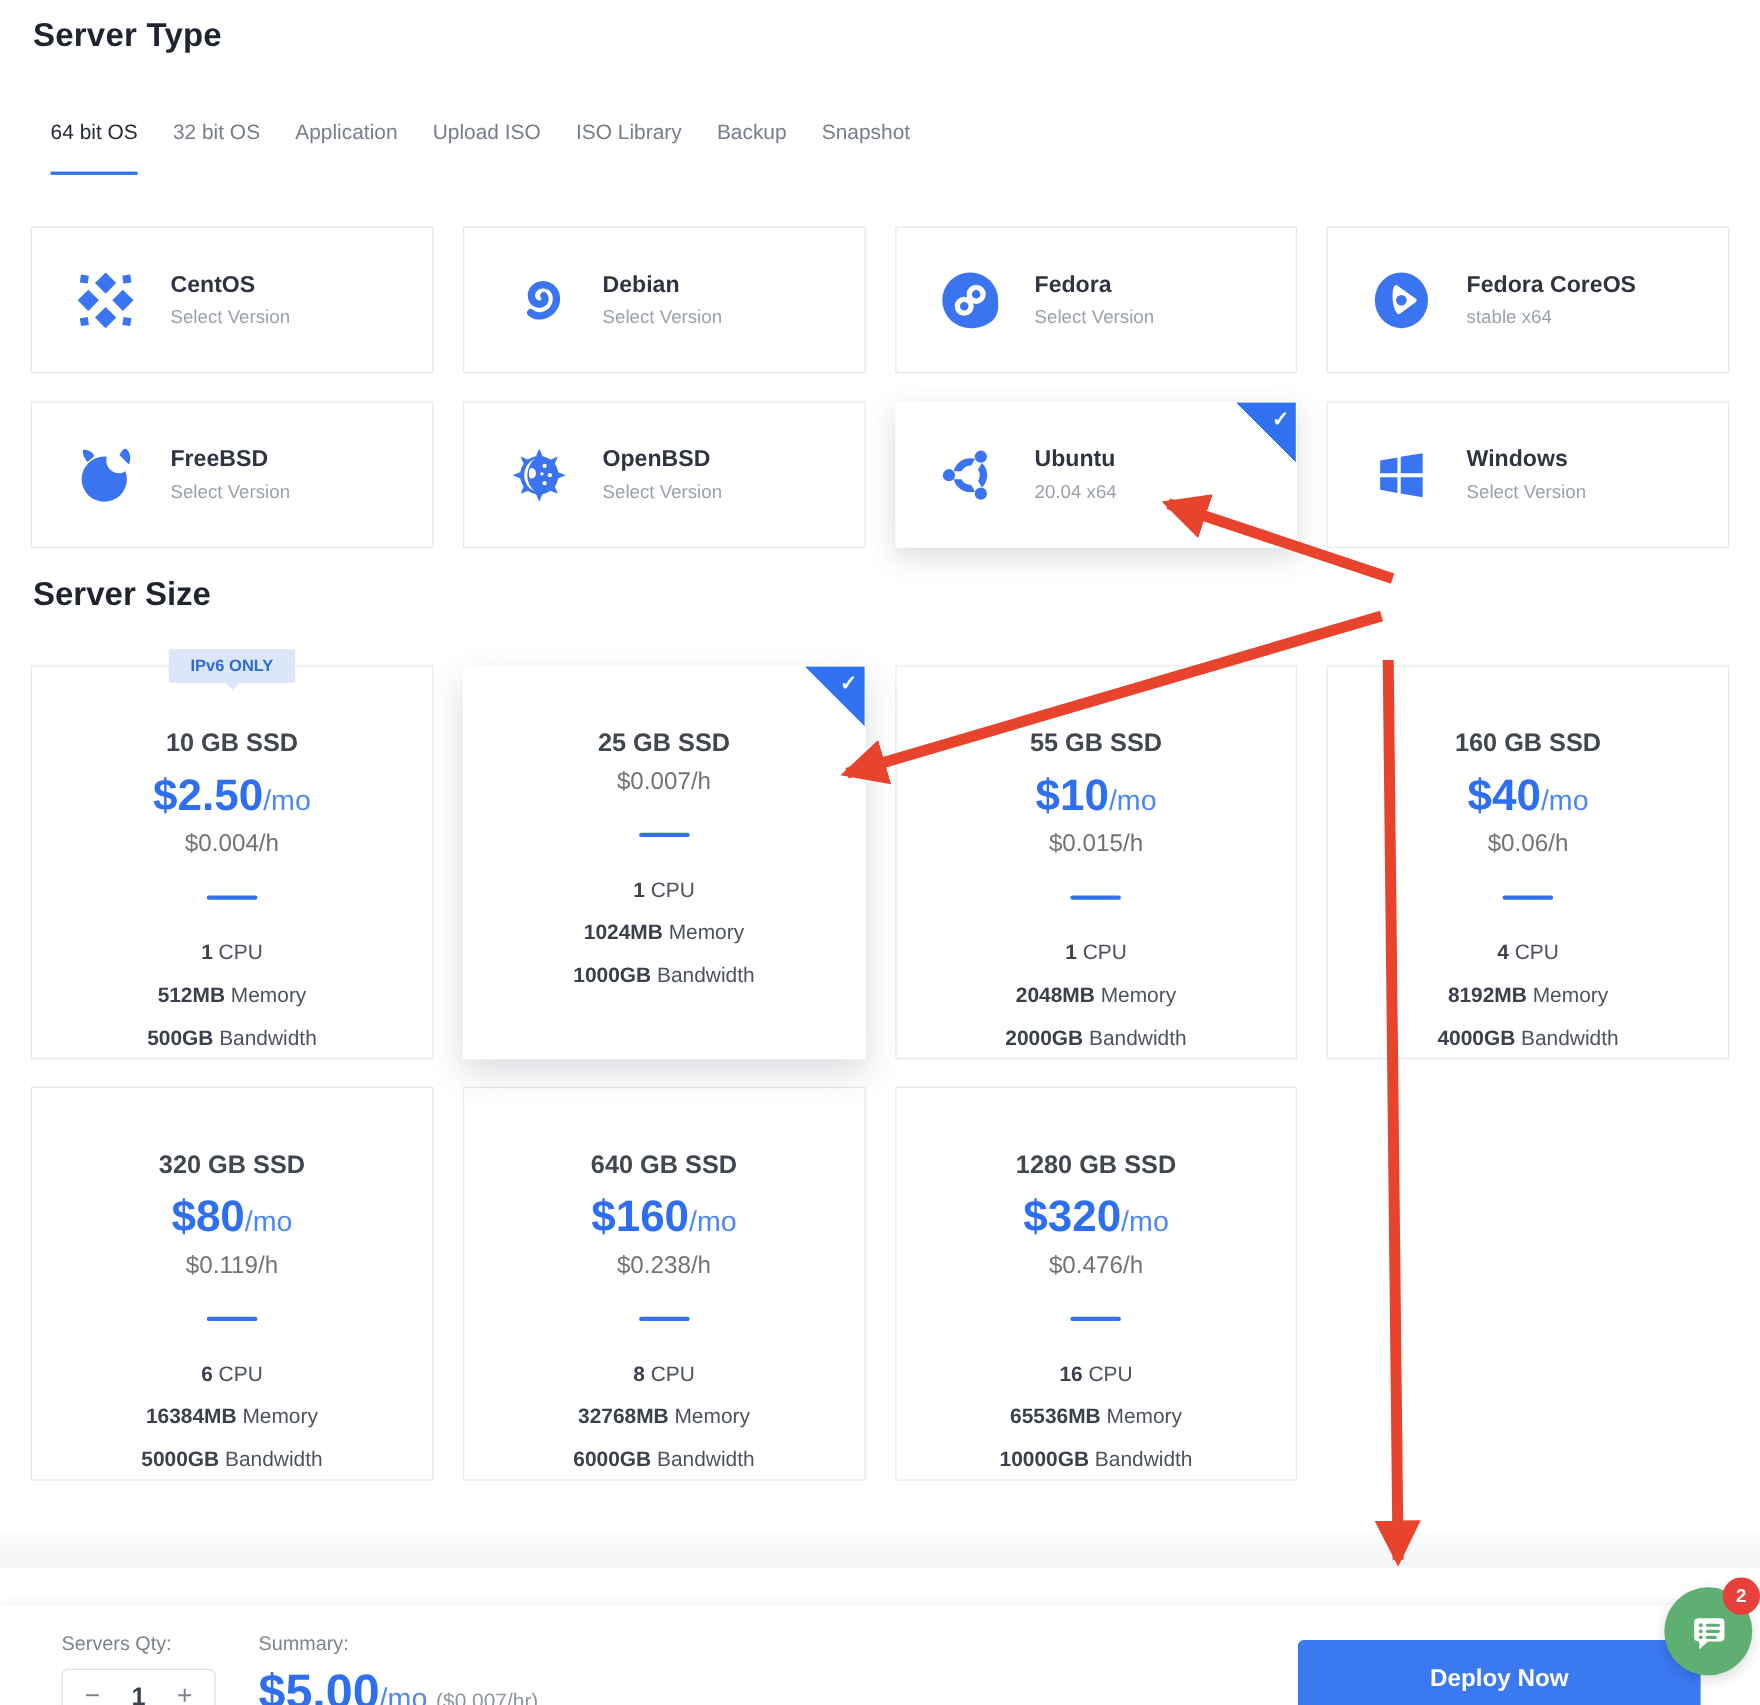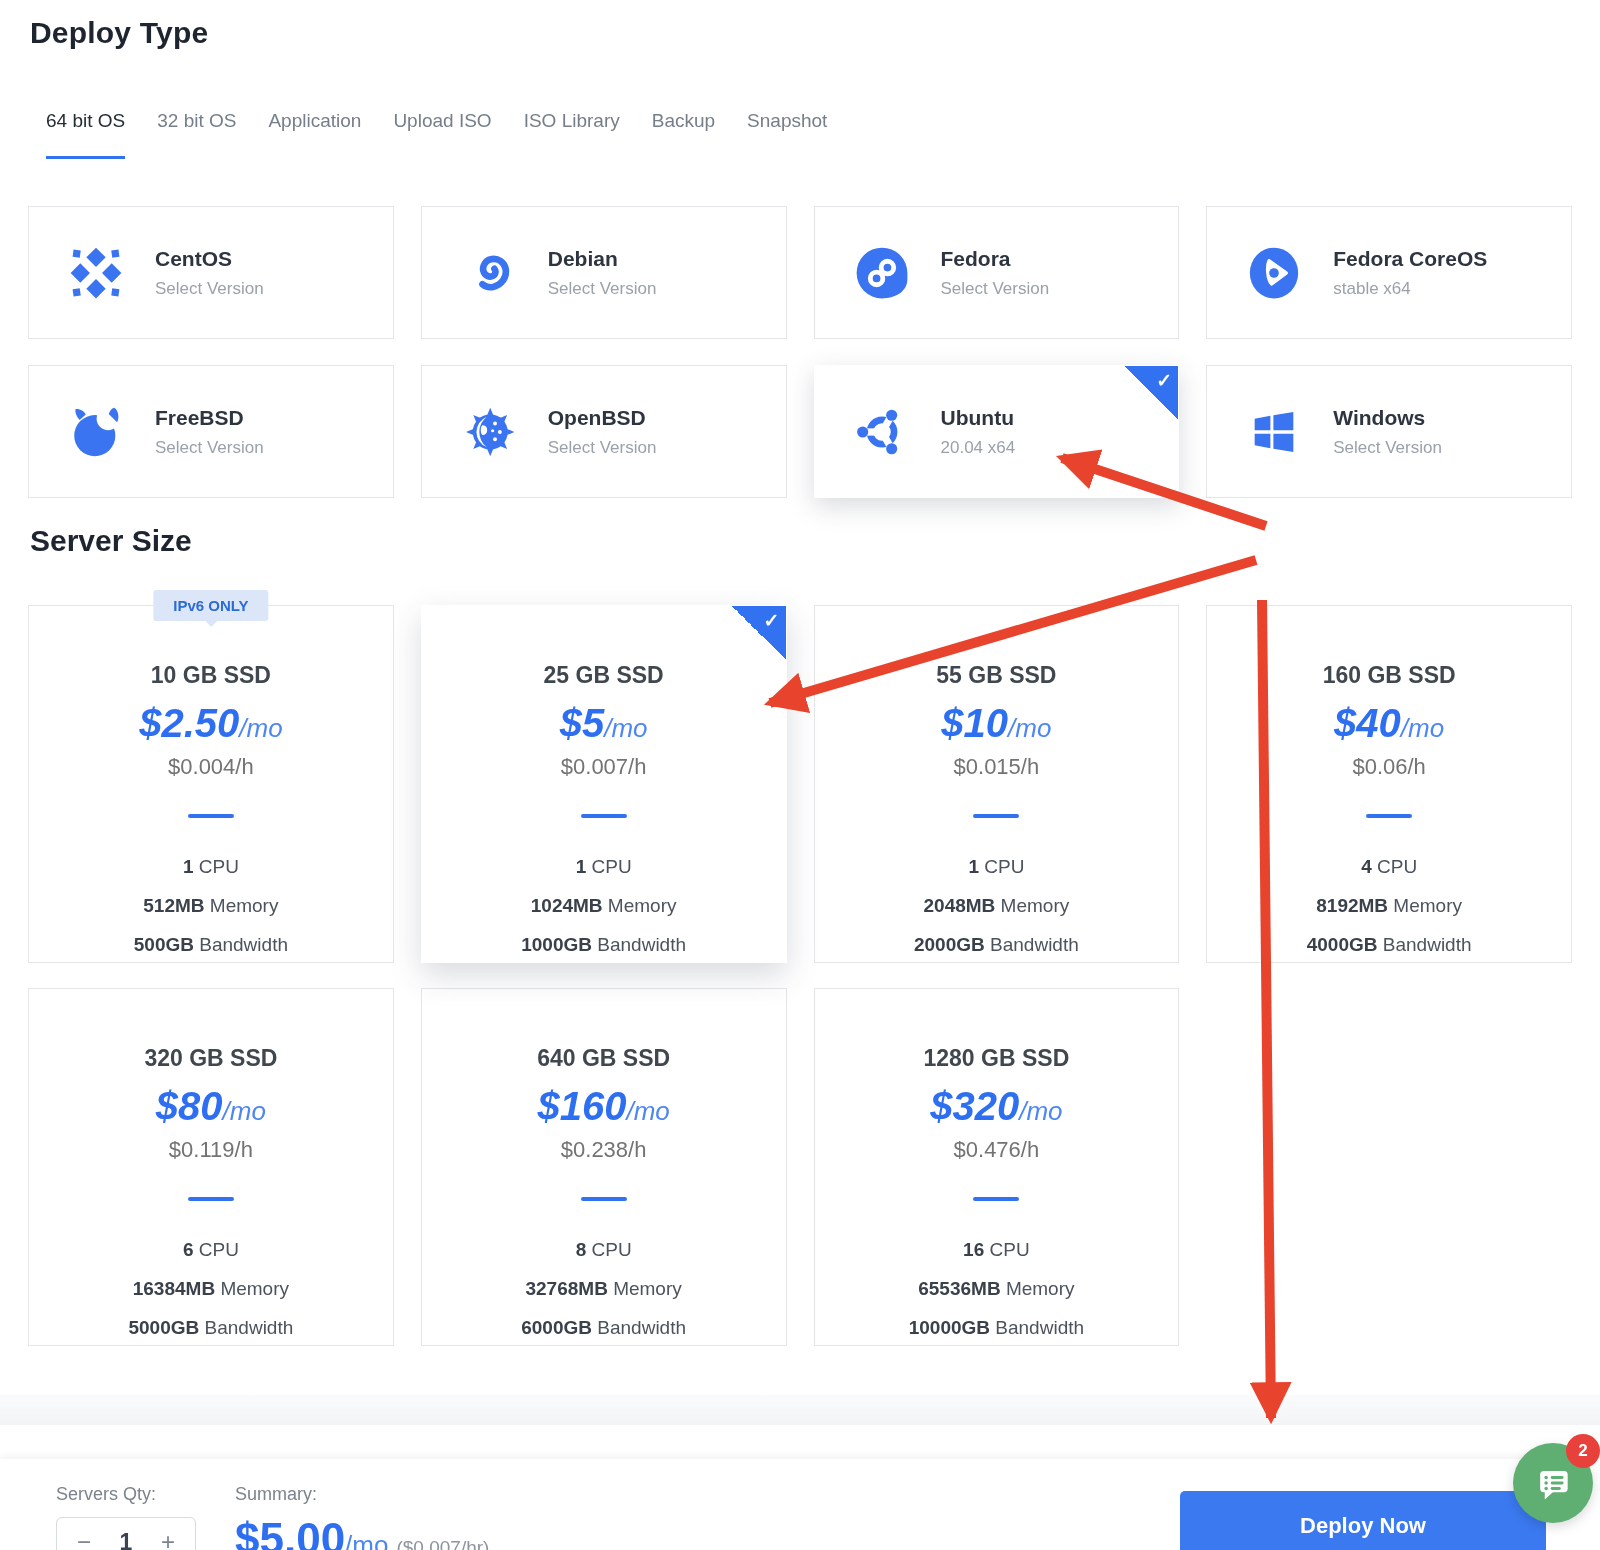--- a/index.html
+++ b/index.html
@@ -61,21 +61,21 @@
     position:relative; height:358px; background:#fff;
     border:1px solid #e4e6ea; text-align:center; padding-top:40px;
     cursor:pointer;
   }
   .size-card.selected {
     border-color:transparent;
     box-shadow:0 12px 30px rgba(45,55,75,.18);
     z-index:2;
   }
   .disk { font-size:23px; font-weight:700; color:#40474f;margin-top:16px; }
-  .price-row { margin-top:12px;font-style:italic; }
+  .price-row { margin-top:12px; }
   .price { font-size:40px; font-weight:700; color:#2e6ff2; }
   .per { font-size:26px; font-weight:400; color:#4d86f5; }
   .hourly { margin-top:8px; font-size:22px; color:#737373; }
   .divider { width:46px; height:4px; background:#3272f0; margin:34px auto 0; border-radius:2px; }
   .spec { font-size:19px; color:#4c535d; margin-top:17px; }
   .spec.first { margin-top:38px; }
   .spec b { color:#3a414b; font-weight:700; }
   .ipv6-badge {
     position:absolute; top:-16px; left:50%; transform:translateX(-50%);
     background:#dbe7f9; color:#2b6bd3; font-weight:700; font-size:15px;
@@ -128,21 +128,21 @@
   }
   
   .arrows-overlay {
     position:absolute; left:0; top:0; width:1600px; height:1550px;
     pointer-events:none; z-index:10;
   }
 </style>
 </head>
 <body>
 
-<h1 class="page-title">Deploy Type</h1>
+<h1 class="page-title">Server Type</h1>
 
 <div class="tabs">
   <div class="tab active">64 bit OS</div>
   <div class="tab">32 bit OS</div>
   <div class="tab">Application</div>
   <div class="tab">Upload ISO</div>
   <div class="tab">ISO Library</div>
   <div class="tab">Backup</div>
   <div class="tab">Snapshot</div>
 </div>
@@ -293,21 +293,20 @@
     <div class="price-row"><span class="price">$2.50</span><span class="per">/mo</span></div>
     <div class="hourly">$0.004/h</div>
     <div class="divider"></div>
     <div class="spec first"><b>1</b> <span>CPU</span></div>
     <div class="spec"><b>512MB</b> <span>Memory</span></div>
     <div class="spec"><b>500GB</b> <span>Bandwidth</span></div>
   </div>
 
   <div class="size-card selected">
     <div class="disk">25 GB SSD</div>
-    <div class="price-row"><span class="price">$5</span><span class="per">/mo</span></div>
     <div class="hourly">$0.007/h</div>
     <div class="divider"></div>
     <div class="spec first"><b>1</b> <span>CPU</span></div>
     <div class="spec"><b>1024MB</b> <span>Memory</span></div>
     <div class="spec"><b>1000GB</b> <span>Bandwidth</span></div>
     <div class="corner-check">
       <span class="check">✓</span>
     </div>
   </div>
 

